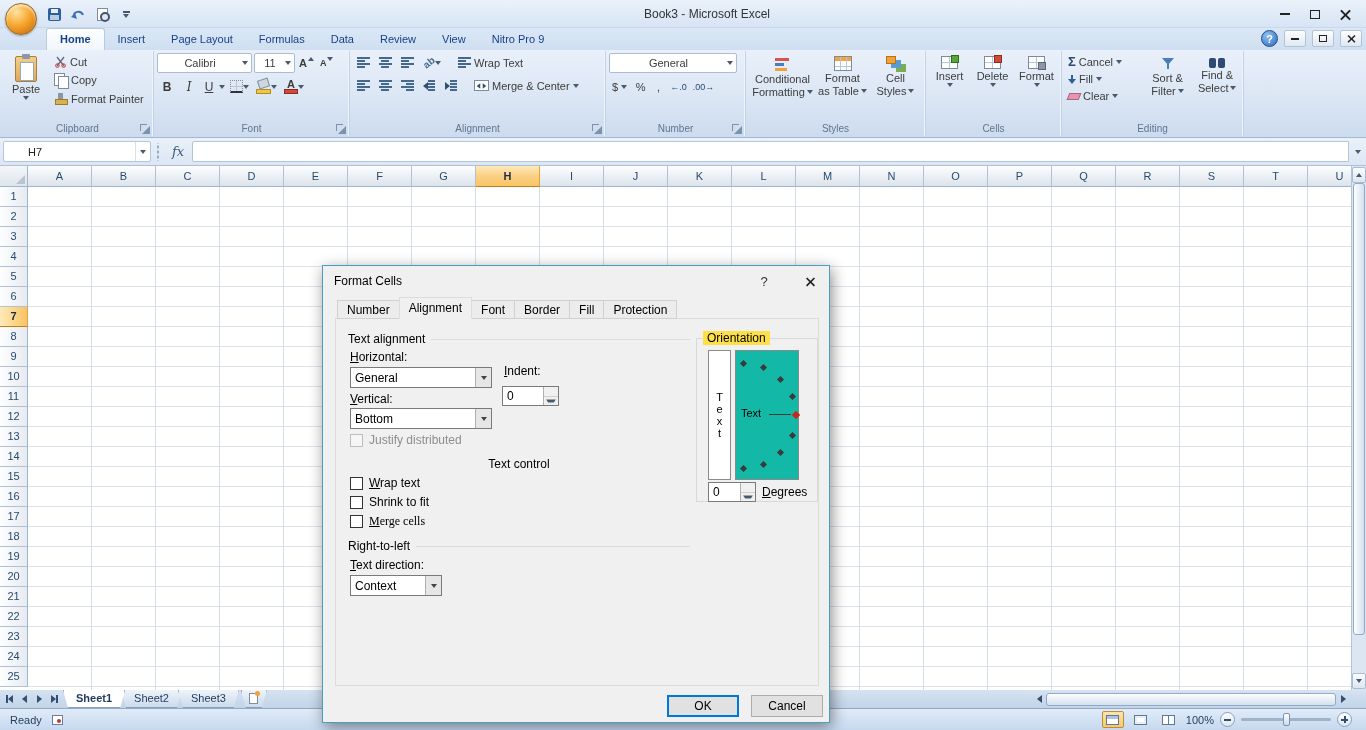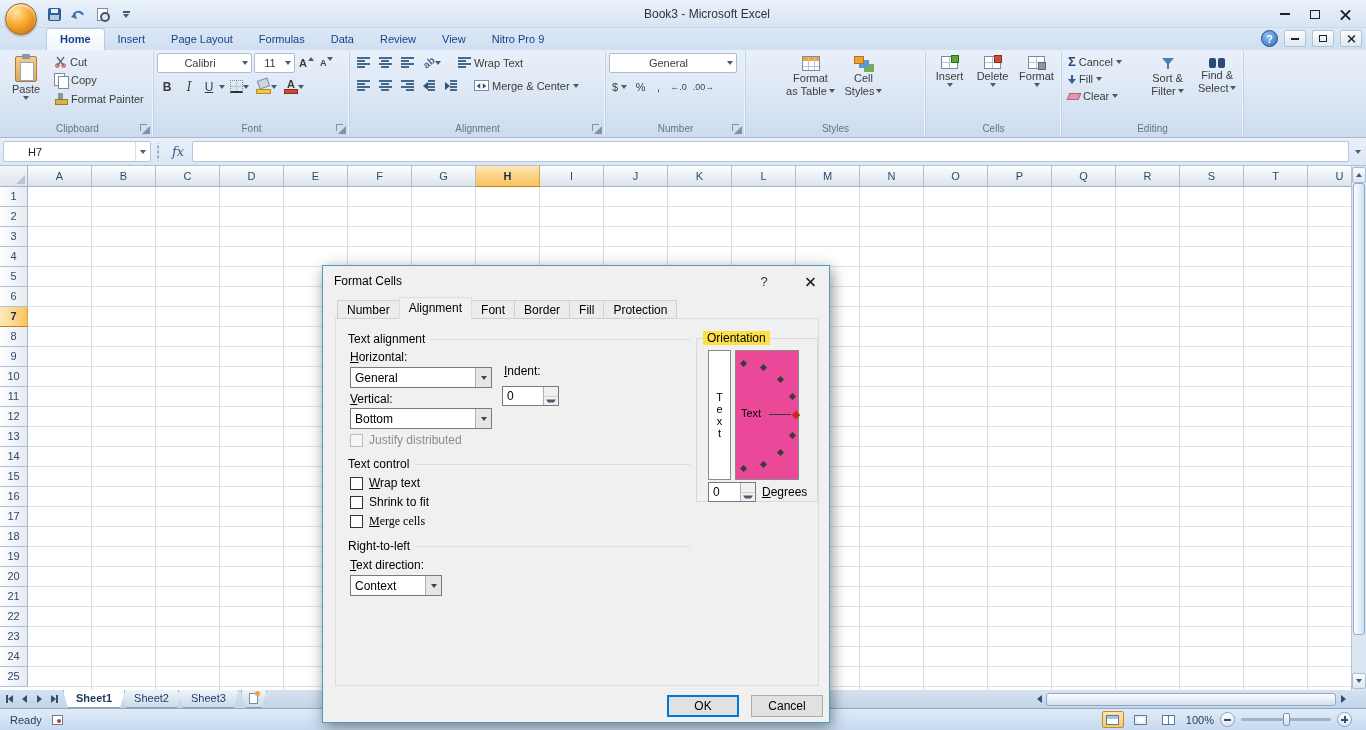--- a/index.html
+++ b/index.html
@@ -243,21 +243,21 @@
 .spbns .tu,.spbns .td { transform:scale(.7); }
 .cbrow { position:absolute; display:flex; align-items:center; gap:6px; font-size:12px; }
 .cb { width:13px; height:13px; background:#fff; border:1px solid #333; flex:none; }
 .cbrow.dis { color:#8d8d8d; }
 .cbrow.dis .cb { border-color:#bdbdbd; background:#f6f6f6; }
 .obox { position:absolute; border:1px solid #d9d9d9; }
 .obox-label { position:absolute; top:-8px; left:6px; background:#fde047; padding:0 4px; font-size:12px; }
 #vstrip { position:absolute; left:372px; top:31px; width:23px; height:130px; background:#fff; border:1px solid #8a8a8a;
   display:flex; flex-direction:column; align-items:center; justify-content:center; }
 .vlt { display:block; font-size:11px; line-height:12px; }
-#dial { position:absolute; left:399px; top:31px; width:64px; height:130px; background:#ec4899; border:1px solid #8a8a8a; }
+#dial { position:absolute; left:399px; top:31px; width:64px; height:130px; background:#14b8a6; border:1px solid #8a8a8a; }
 .dmd { position:absolute; width:5px; height:5px; background:#3a3a3a; transform:rotate(45deg); }
 .dmd.red { width:6px; height:6px; background:#c22a1e; }
 #dial-text { position:absolute; left:5px; top:56px; font-size:11px; }
 #dial-line { position:absolute; left:33px; top:63px; width:22px; height:1px; background:#3a3a3a; }
 .dlgbtn { position:absolute; width:72px; height:22px; background:#e1e1e1; border:1px solid #adadad; font-size:12px;
   display:flex; align-items:center; justify-content:center; }
 .dlgbtn.default { border:1px solid #0078d7; box-shadow:inset 0 0 0 1px #0078d7; }
 </style>
 </head>
 <body>
@@ -473,20 +473,28 @@
         <div class="decbtn">←.0</div>
         <div class="decbtn">.00→</div>
       </div>
     </div>
     <div class="rg-label"><span>Number</span>
       <span class="launcher"></span></div>
   </div>
 
   <div class="rgroup" style="width:180px">
     <div class="rg-body" style="display:flex; gap:2px; justify-content:center;">
+      <div class="bigb" style="width:62px">
+        <span class="icon-cf"></span>
+        <span class="l1">Conditional</span>
+        <span class="l2wrap">
+              <span>Formatting</span>
+              <span class="td"></span>
+            </span>
+      </div>
       <div class="bigb" style="width:54px">
         <span class="icon-table"></span>
         <span class="l1">Format</span>
         <span class="l2wrap">
               <span>as Table</span>
               <span class="td"></span>
             </span>
       </div>
       <div class="bigb" style="width:48px">
         <span class="icon-cellstyles"></span>
@@ -755,21 +763,21 @@
       <span class="cv2">Bottom</span>
       <span class="cbn">
           <span class="td"></span>
         </span>
     </div>
     <div class="cbrow dis" style="left:14px; top:114px;">
       <span class="cb"></span>
       <span>Justify distributed</span>
     </div>
 
-    <div class="ghead" style="left:12px; top:138px; width:342px;">
+    <div class="ghead" style="left:12px; top:138px; width:342px;flex-direction:column;">
       <span>Text control</span>
         <span class="gline"></span>
     </div>
     <div class="cbrow" style="left:14px; top:157px;">
       <span class="cb"></span>
       <span class="accel" style="display:block">Wrap text</span>
     </div>
     <div class="cbrow" style="left:14px; top:176px;">
       <span class="cb"></span>
       <span>Shrink to fit</span>

